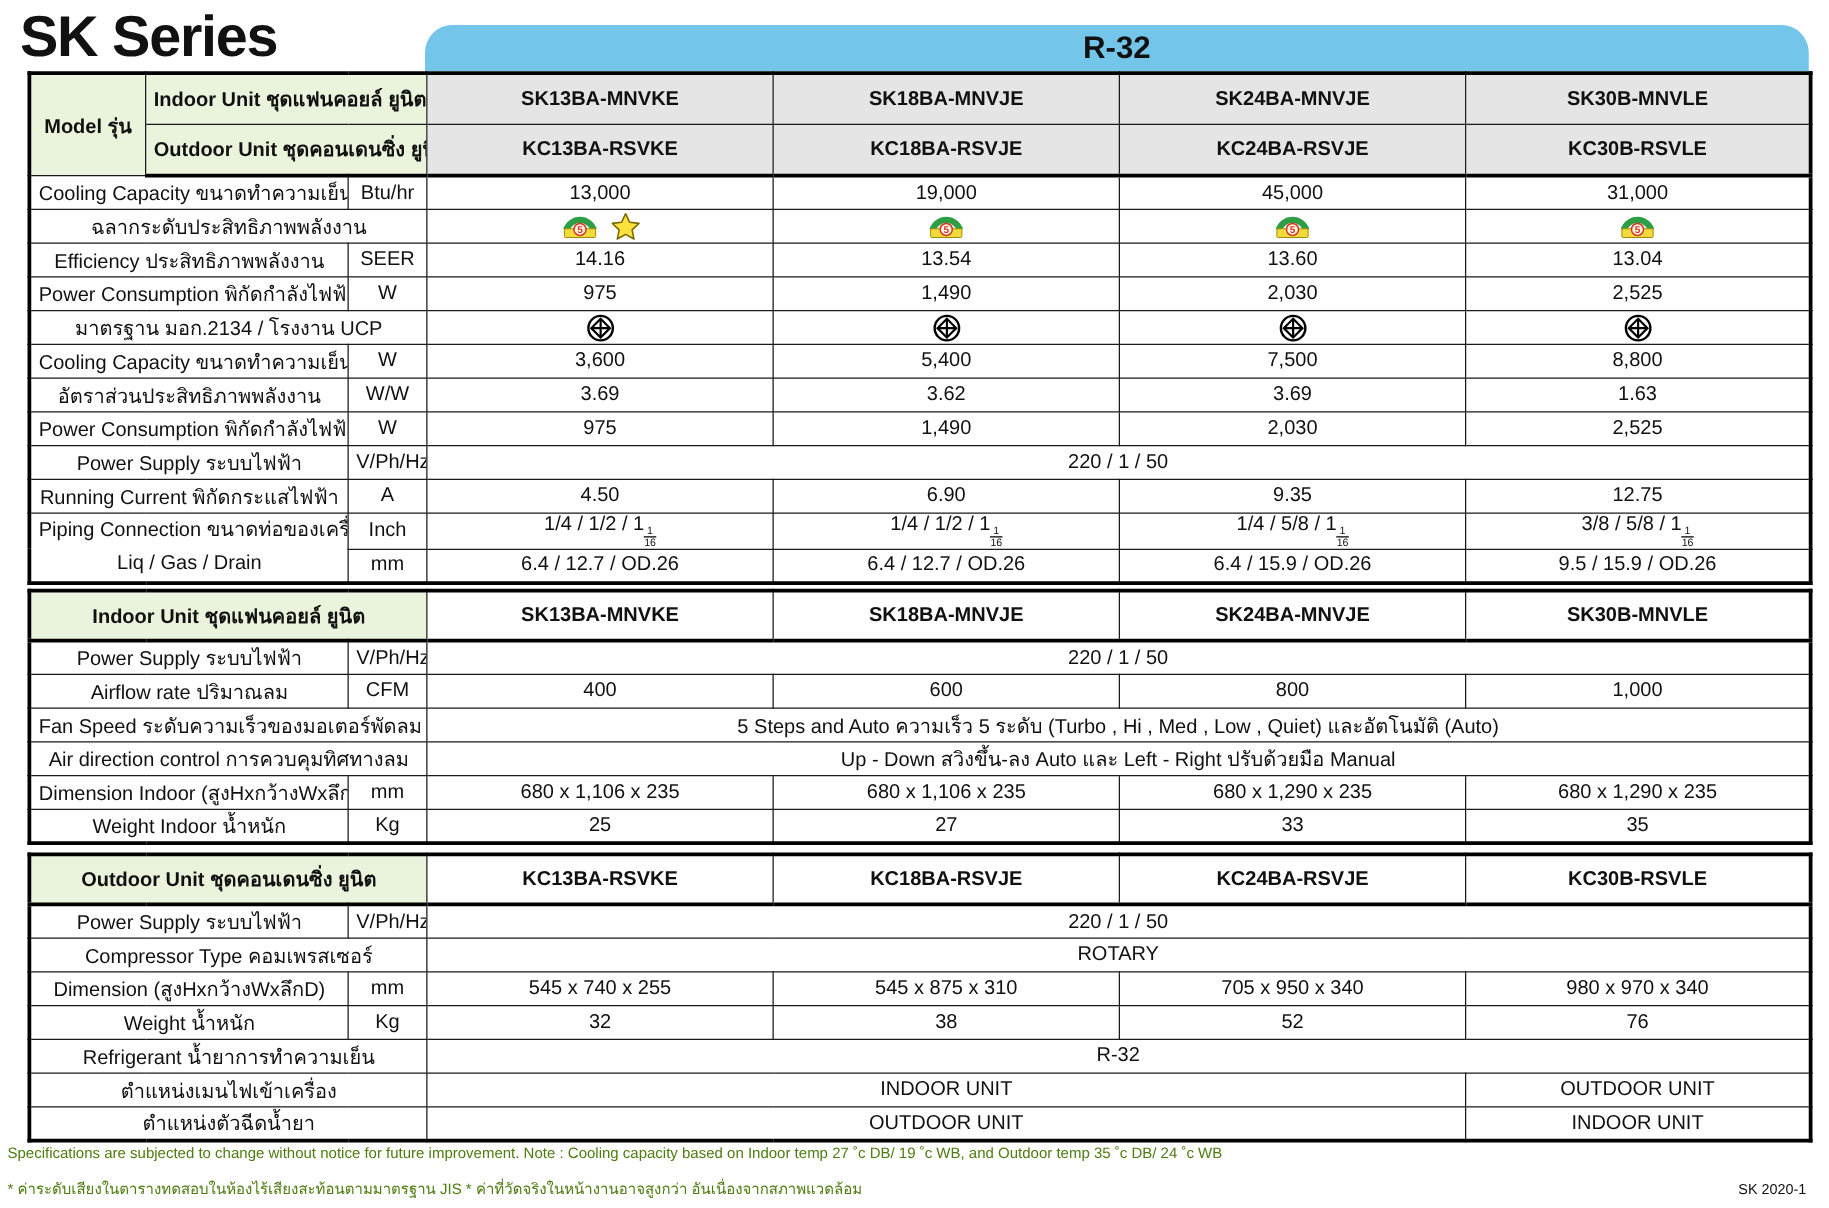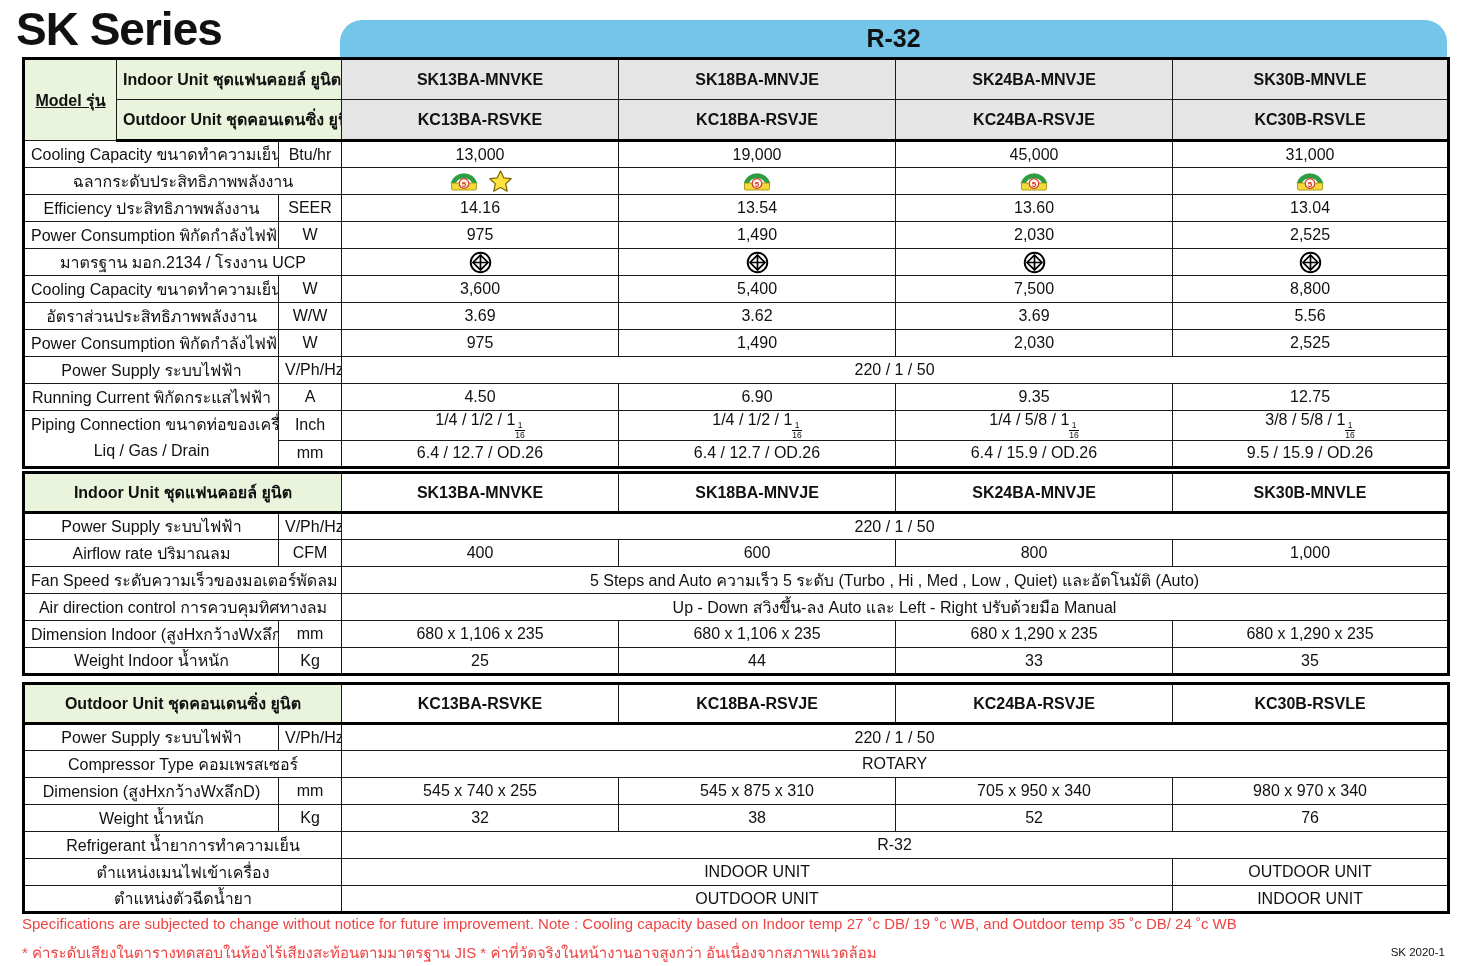--- a/index.html
+++ b/index.html
@@ -20,40 +20,40 @@
 
   
   td.sep { border-left:3px solid #000; }
 
   
   tr.model-row td { height:41px; }
   tr.sec-row td { height:40px; }
   td.green { background:var(--header-green,#eaf3dc);margin-top:20px; }
   td.model-name { font-weight:bold; font-size:17px; }
   td.gray { background:var(--model-gray,#e5e5e5); }
-  td.model-label { font-weight:bold; font-size:18px;text-decoration:underline; }
+  td.model-label { font-weight:bold; font-size:18px; }
   td.type-cell { text-align:left; padding-left:10px; font-weight:bold; font-size:15.5px; }
   td.sec-title { text-align:left; padding-left:12px; font-weight:bold; font-size:17.5px; }
   tr.hdr-last td { border-bottom:3px solid #000; }
 
   
   td.lbl { text-align:left; padding-left:10px; font-size:15px; }
   td.unit { font-size:14px; }
   td.val { font-size:16px; }
 
   td.lbl .pair-line { line-height:26px; height:26px; }
 
   .stack { display:inline-flex; flex-direction:column; font-size:8.5px; line-height:1.05;
            vertical-align:-3px; text-align:center; }
   .stack > span:first-child { border-bottom:1px solid #000; padding:0 1px; }
 
   .icon-wrap { display:inline-flex; align-items:center; justify-content:center; gap:10px; vertical-align:middle; }
   .icon-wrap svg { display:block; }
 
-  .footer-line { position:absolute; left:22px; font-size:15px; color:#ef4444; white-space:nowrap; }
+  .footer-line { position:absolute; left:6px; font-size:12px; color:#4d7c0f; white-space:nowrap; }
   .doc-code { position:absolute; right:18px; top:910px; font-size:11.5px; color:#111;margin-top:36px; }
 </style>
 </head>
 <body>
 
 <div class="page">
 
   <div class="title">SK Series</div>
 
   <div class="banner">R-32</div>
@@ -204,21 +204,21 @@
           <td class="val">5,400</td>
           <td class="val">7,500</td>
           <td class="val">8,800</td>
         </tr>
         <tr>
           <td class="lbl" colspan="2">อัตราส่วนประสิทธิภาพพลังงาน</td>
           <td class="unit">W/W</td>
           <td class="val sep">3.69</td>
           <td class="val">3.62</td>
           <td class="val">3.69</td>
-          <td class="val">5.56</td>
+          <td class="val">1.63</td>
         </tr>
         <tr>
           <td class="lbl" colspan="2">Power Consumption พิกัดกำลังไฟฟ้า</td>
           <td class="unit">W</td>
           <td class="val sep">975</td>
           <td class="val">1,490</td>
           <td class="val">2,030</td>
           <td class="val">2,525</td>
         </tr>
         <tr>
@@ -313,21 +313,21 @@
           <td class="unit">mm</td>
           <td class="val sep">680 x 1,106 x 235</td>
           <td class="val">680 x 1,106 x 235</td>
           <td class="val">680 x 1,290 x 235</td>
           <td class="val">680 x 1,290 x 235</td>
         </tr>
         <tr>
           <td class="lbl" colspan="2">Weight Indoor น้ำหนัก</td>
           <td class="unit">Kg</td>
           <td class="val sep">25</td>
-          <td class="val">44</td>
+          <td class="val">27</td>
           <td class="val">33</td>
           <td class="val">35</td>
         </tr>
       </tbody>
   </table>
 
   <table class="spec" style="top:682px">
     <colgroup>
       <col style="width:93px">
         <col style="width:162px">

